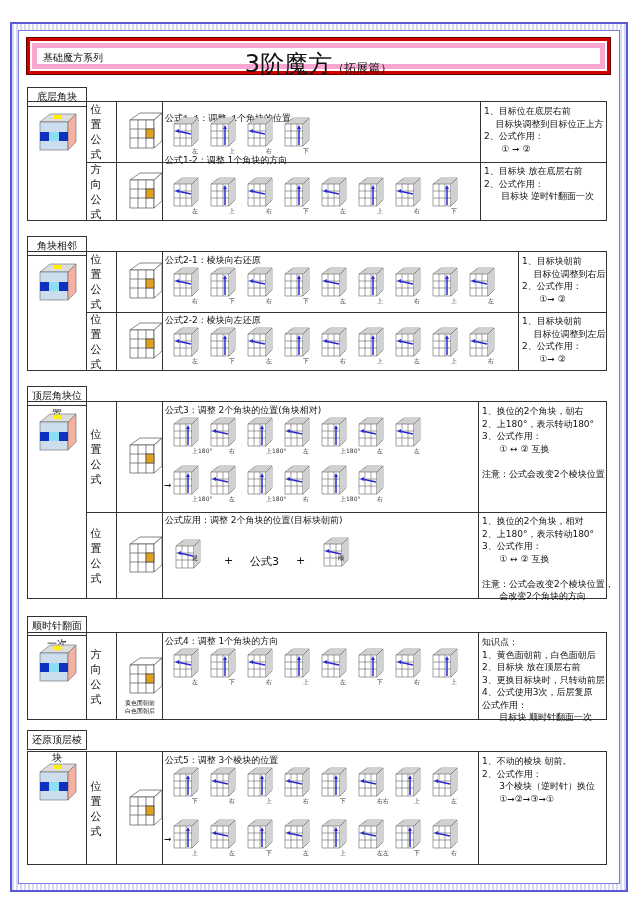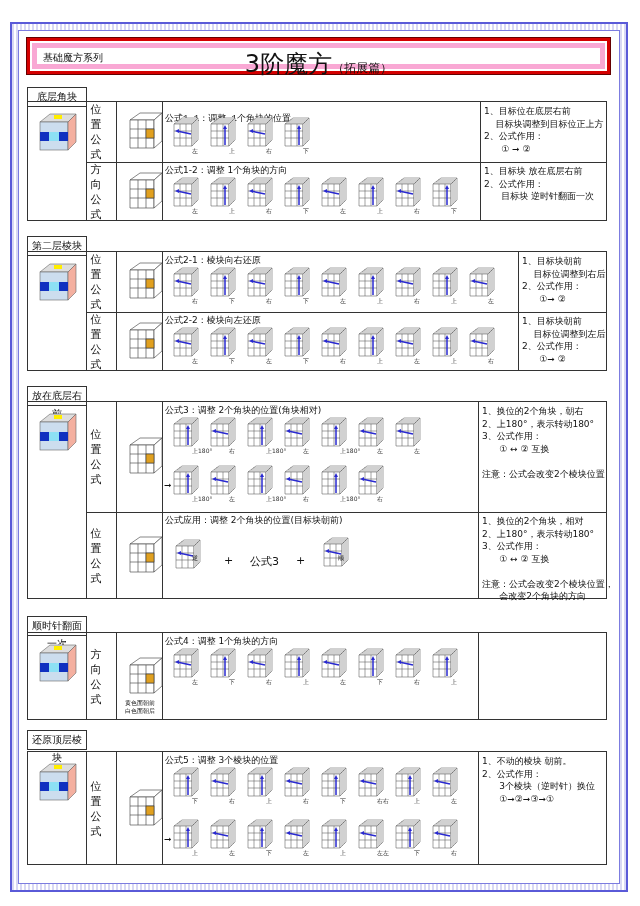--- a/index.html
+++ b/index.html
@@ -150,21 +150,21 @@
 <polygon points="4,10 14,3 36,3 28,10"></polygon>
             <polygon points="4,10 28,10 28,38 4,38"></polygon>
             <polygon points="28,10 36,3 36,31 28,38"></polygon>
 <line x1="12" y1="10" x2="12" y2="38"></line>
             <line x1="20" y1="10" x2="20" y2="38"></line>
             <line x1="4" y1="19" x2="28" y2="19"></line>
             <line x1="4" y1="28" x2="28" y2="28"></line>
           </g>
 <rect x="20" y="19" width="8" height="9" fill="#e0a020" stroke="#333" stroke-width="0.6"></rect>
         </svg></div>
-      <div class="ftitle" style="left: 137px; top: 62px; text-align: right;">公式1-2：调整 1个角块的方向</div>
+      <div class="ftitle" style="left: 137px; top: 52px; text-align: right;">公式1-2：调整 1个角块的方向</div>
       <div class="cube" style="left: 144px; top: 74px;"><svg viewBox="0 0 28 32" width="28" height="32">
           <g fill="#fff" stroke="#666" stroke-width="0.6">
   <polygon points="2,8 10,2 26,2 20,8"></polygon>
             <polygon points="2,8 20,8 20,30 2,30"></polygon>
             <polygon points="20,8 26,2 26,24 20,30"></polygon>
   <line x1="8" y1="8" x2="8" y2="30"></line>
             <line x1="14" y1="8" x2="14" y2="30"></line>
             <line x1="2" y1="15" x2="20" y2="15"></line>
             <line x1="2" y1="22" x2="20" y2="22"></line>
   <line x1="5" y1="6" x2="22" y2="6"></line>
@@ -299,21 +299,21 @@
             <line x1="24" y1="4" x2="24" y2="26"></line>
           </g>
           <line x1="16" y1="11" x2="16" y2="29" stroke="#2a2ad0" stroke-width="1.5"></line>
           <polygon points="16,9 14,13 18,13" fill="#2a2ad0"></polygon>
         </svg></div>
       <div class="mv" style="left: 423px; top: 105px; font-size: 6px;">下</div>
       <div class="notes" style="left: 456px; top: 63px;">1、目标块 放在底层右前
 2、公式作用：
       目标块 逆时针翻面一次</div>
     </div>
-    <div class="sec-label" style="top: 236px;">第二层棱块</div>
+    <div class="sec-label" style="top: 236px;">角块相邻</div>
     <div class="sec" style="top: 251px; height: 120px;">
       <div style="position:absolute;left:8px;top:8px"><svg viewBox="0 0 44 44" width="44" height="44">
 <polygon points="4,12 14,4 40,4 32,12" fill="#ddd" stroke="#666" stroke-width="0.6"></polygon>
 <rect x="4" y="12" width="28" height="28" fill="#cde" stroke="#666" stroke-width="0.6"></rect>
 <polygon points="32,12 40,4 40,32 32,40" fill="#f4b0a0" stroke="#666" stroke-width="0.6"></polygon>
 <rect x="4" y="22" width="9" height="9" fill="#1030c0"></rect>
           <rect x="23" y="22" width="9" height="9" fill="#1030c0"></rect>
           <rect x="13" y="22" width="10" height="9" fill="#8de0f4"></rect>
           <rect x="18" y="5" width="8" height="4" fill="#ffee00"></rect>
         </svg></div>
@@ -676,21 +676,21 @@
           </g>
           <line x1="5" y1="15" x2="19" y2="18" stroke="#2a2ad0" stroke-width="1.5"></line>
           <polygon points="3,15 7,13 7,17" fill="#2a2ad0"></polygon>
         </svg></div>
       <div class="mv" style="left: 460px; top: 105px; font-size: 6px;">右</div>
       <div class="notes" style="left: 494px; top: 63px;">1、目标块朝前
     目标位调整到左后
 2、公式作用：
       ①➞ ②</div>
     </div>
-    <div class="sec-label" style="top: 386px;">放在底层右前</div>
+    <div class="sec-label" style="top: 386px;">顶层角块位置</div>
     <div class="sec" style="top: 401px; height: 198px;">
       <div style="position:absolute;left:8px;top:8px"><svg viewBox="0 0 44 44" width="44" height="44">
 <polygon points="4,12 14,4 40,4 32,12" fill="#ddd" stroke="#666" stroke-width="0.6"></polygon>
 <rect x="4" y="12" width="28" height="28" fill="#cde" stroke="#666" stroke-width="0.6"></rect>
 <polygon points="32,12 40,4 40,32 32,40" fill="#f4b0a0" stroke="#666" stroke-width="0.6"></polygon>
 <rect x="4" y="22" width="9" height="9" fill="#1030c0"></rect>
           <rect x="23" y="22" width="9" height="9" fill="#1030c0"></rect>
           <rect x="13" y="22" width="10" height="9" fill="#8de0f4"></rect>
           <rect x="18" y="5" width="8" height="4" fill="#ffee00"></rect>
         </svg></div>
@@ -1183,20 +1183,27 @@
             <line x1="2" y1="22" x2="20" y2="22"></line>
   <line x1="5" y1="6" x2="22" y2="6"></line>
             <line x1="7" y1="4" x2="24" y2="4"></line>
             <line x1="22" y1="6" x2="22" y2="28"></line>
             <line x1="24" y1="4" x2="24" y2="26"></line>
           </g>
           <line x1="16" y1="11" x2="16" y2="29" stroke="#2a2ad0" stroke-width="1.5"></line>
           <polygon points="16,9 14,13 18,13" fill="#2a2ad0"></polygon>
         </svg></div>
       <div class="mv" style="left: 423px; top: 45px; font-size: 6px;">上</div>
+      <div class="notes" style="left: 454px; top: 3px;">知识点：
+1、黄色面朝前，白色面朝后
+2、目标块 放在顶层右前
+3、更换目标块时，只转动前层
+4、公式使用3次，后层复原
+公式作用：
+      目标块 顺时针翻面一次</div>
     </div>
     <div class="sec-label" style="top: 730px;">还原顶层棱块</div>
     <div class="sec" style="top: 751px; height: 114px;">
       <div style="position:absolute;left:8px;top:8px"><svg viewBox="0 0 44 44" width="44" height="44">
 <polygon points="4,12 14,4 40,4 32,12" fill="#ddd" stroke="#666" stroke-width="0.6"></polygon>
 <rect x="4" y="12" width="28" height="28" fill="#cde" stroke="#666" stroke-width="0.6"></rect>
 <polygon points="32,12 40,4 40,32 32,40" fill="#f4b0a0" stroke="#666" stroke-width="0.6"></polygon>
 <rect x="4" y="22" width="9" height="9" fill="#1030c0"></rect>
           <rect x="23" y="22" width="9" height="9" fill="#1030c0"></rect>
           <rect x="13" y="22" width="10" height="9" fill="#8de0f4"></rect>

